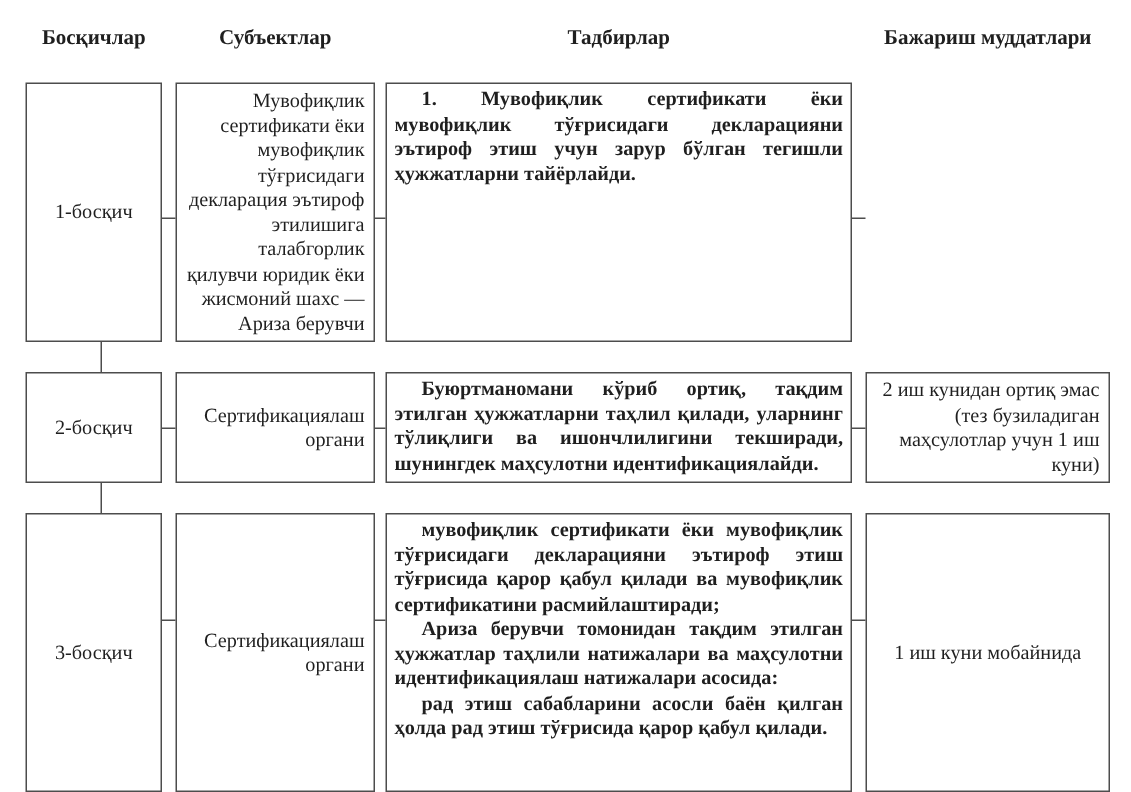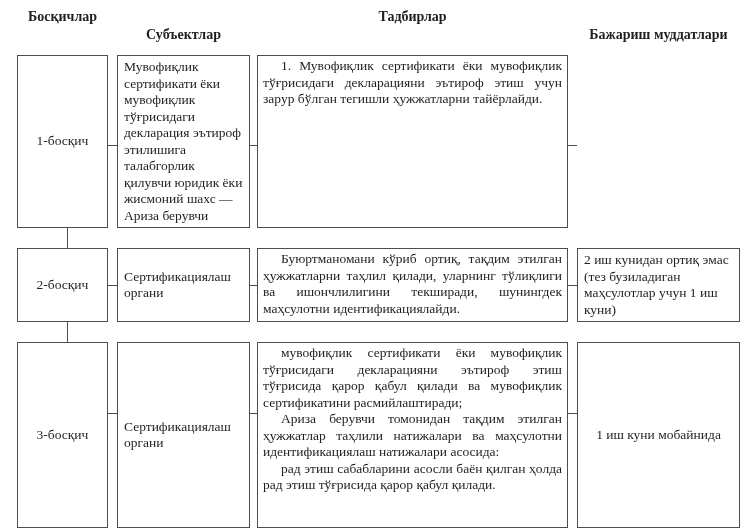--- a/index.html
+++ b/index.html
@@ -14,21 +14,21 @@
     overflow:hidden;
   }
   .grid {
     display:grid;
     grid-template-columns:91px 9px 133px 7px 311px 9px 163px;
   }
   .col1 { grid-column:1; }
   .gap1 { grid-column:2; }
   .col2 { grid-column:3; }
   .gap2 { grid-column:4; }
-  .col3 { grid-column:5; }
+  .col3 { grid-column:5;font-weight:bold; }
   .gap3 { grid-column:6; }
   .col4 { grid-column:7; }
 
   .header-row {
     min-height:36px;
     align-items:center;
     margin-bottom:11px;
   }
   .hcell {
     font-weight:bold;
@@ -42,21 +42,21 @@
     border:1px solid #4d4d4d;
     background:#ffffff;
     font-size:13.5px;
     line-height:16.5px;
     box-sizing:border-box;
   }
   .center-box {
     display:flex;
     align-items:center;
     justify-content:center;
-    text-align:left;
+    text-align:right;
     padding:3px 6px;
   }
   .activities {
     text-align:justify;
     padding:2px 5px 3px 5px;
   }
   .activities p { margin:0; text-indent:18px; }
 
   .row-1 { min-height:170px; }
   .row-2 { min-height:66px; }
@@ -75,22 +75,22 @@
     position:absolute; top:0; bottom:0; left:50px; width:1px; background:#4d4d4d;
   }
 </style>
 </head>
 <body>
 
 <div class="page">
 
   <div class="grid header-row">
     <div class="hcell col1">Босқичлар</div>
+    <div class="hcell col2">Субъектлар</div>
     <div class="hcell col3">Тадбирлар</div>
-    <div class="hcell col2">Субъектлар</div>
     <div class="hcell col4">Бажариш муддатлари</div>
   </div>
 
   <div class="grid row-1">
     <div class="box center-box col1">1-босқич</div>
     <div class="conn r1 gap1">
         <span class="hline"></span>
       </div>
     <div class="box center-box col2">Мувофиқлик сертификати ёки мувофиқлик тўғрисидаги декларация эътироф этилишига талабгорлик қилувчи юридик ёки жисмоний шахс — Ариза берувчи</div>
     <div class="conn r1 gap2">

